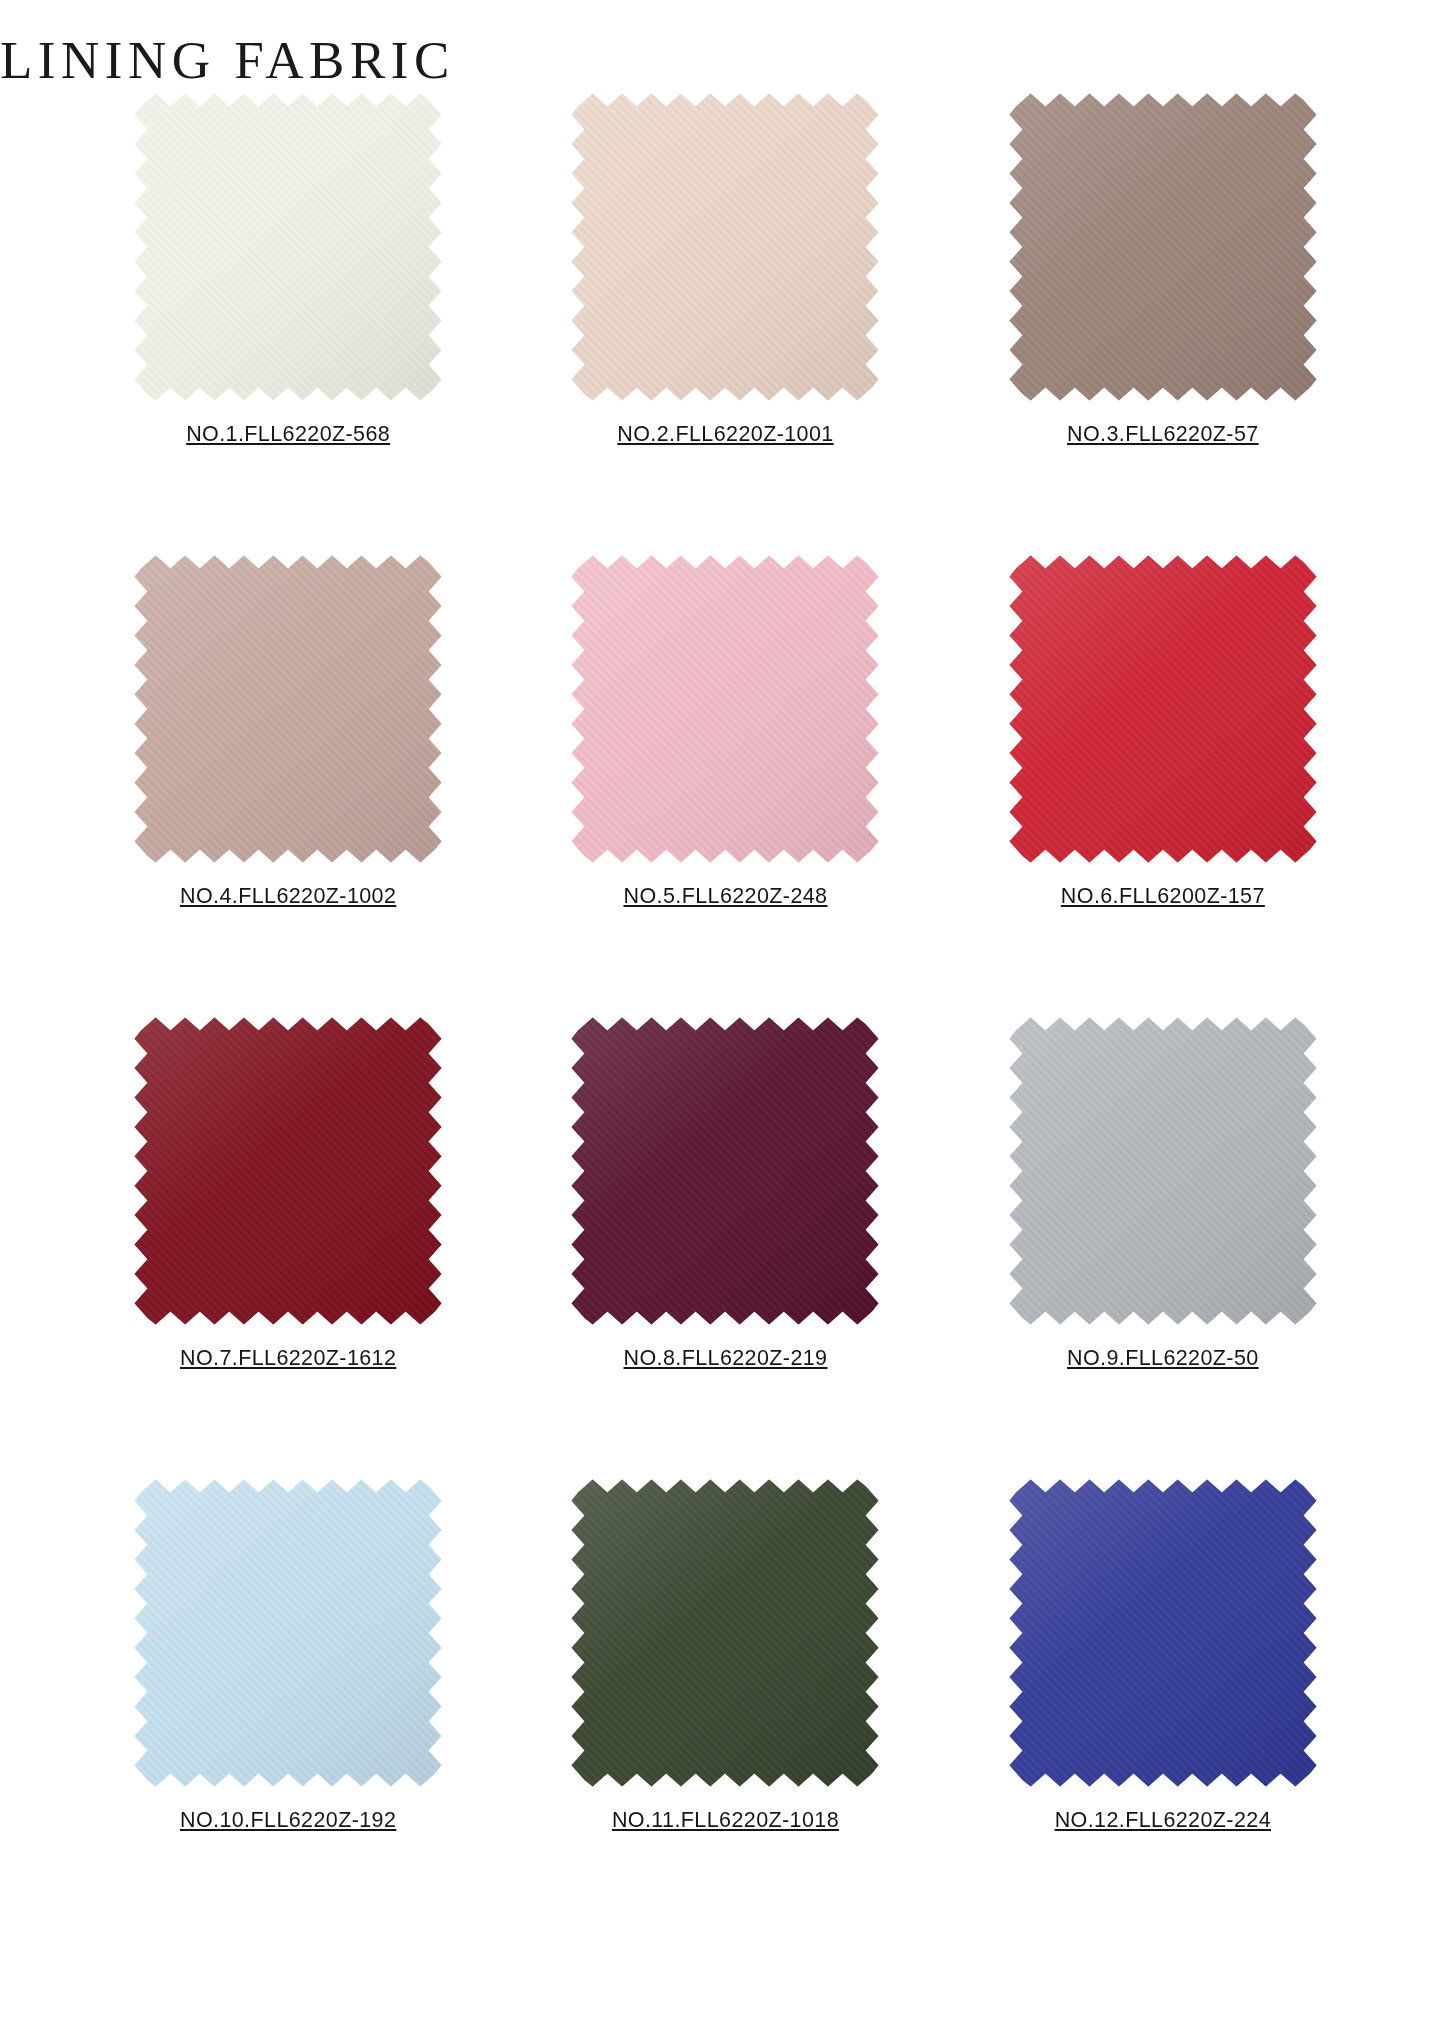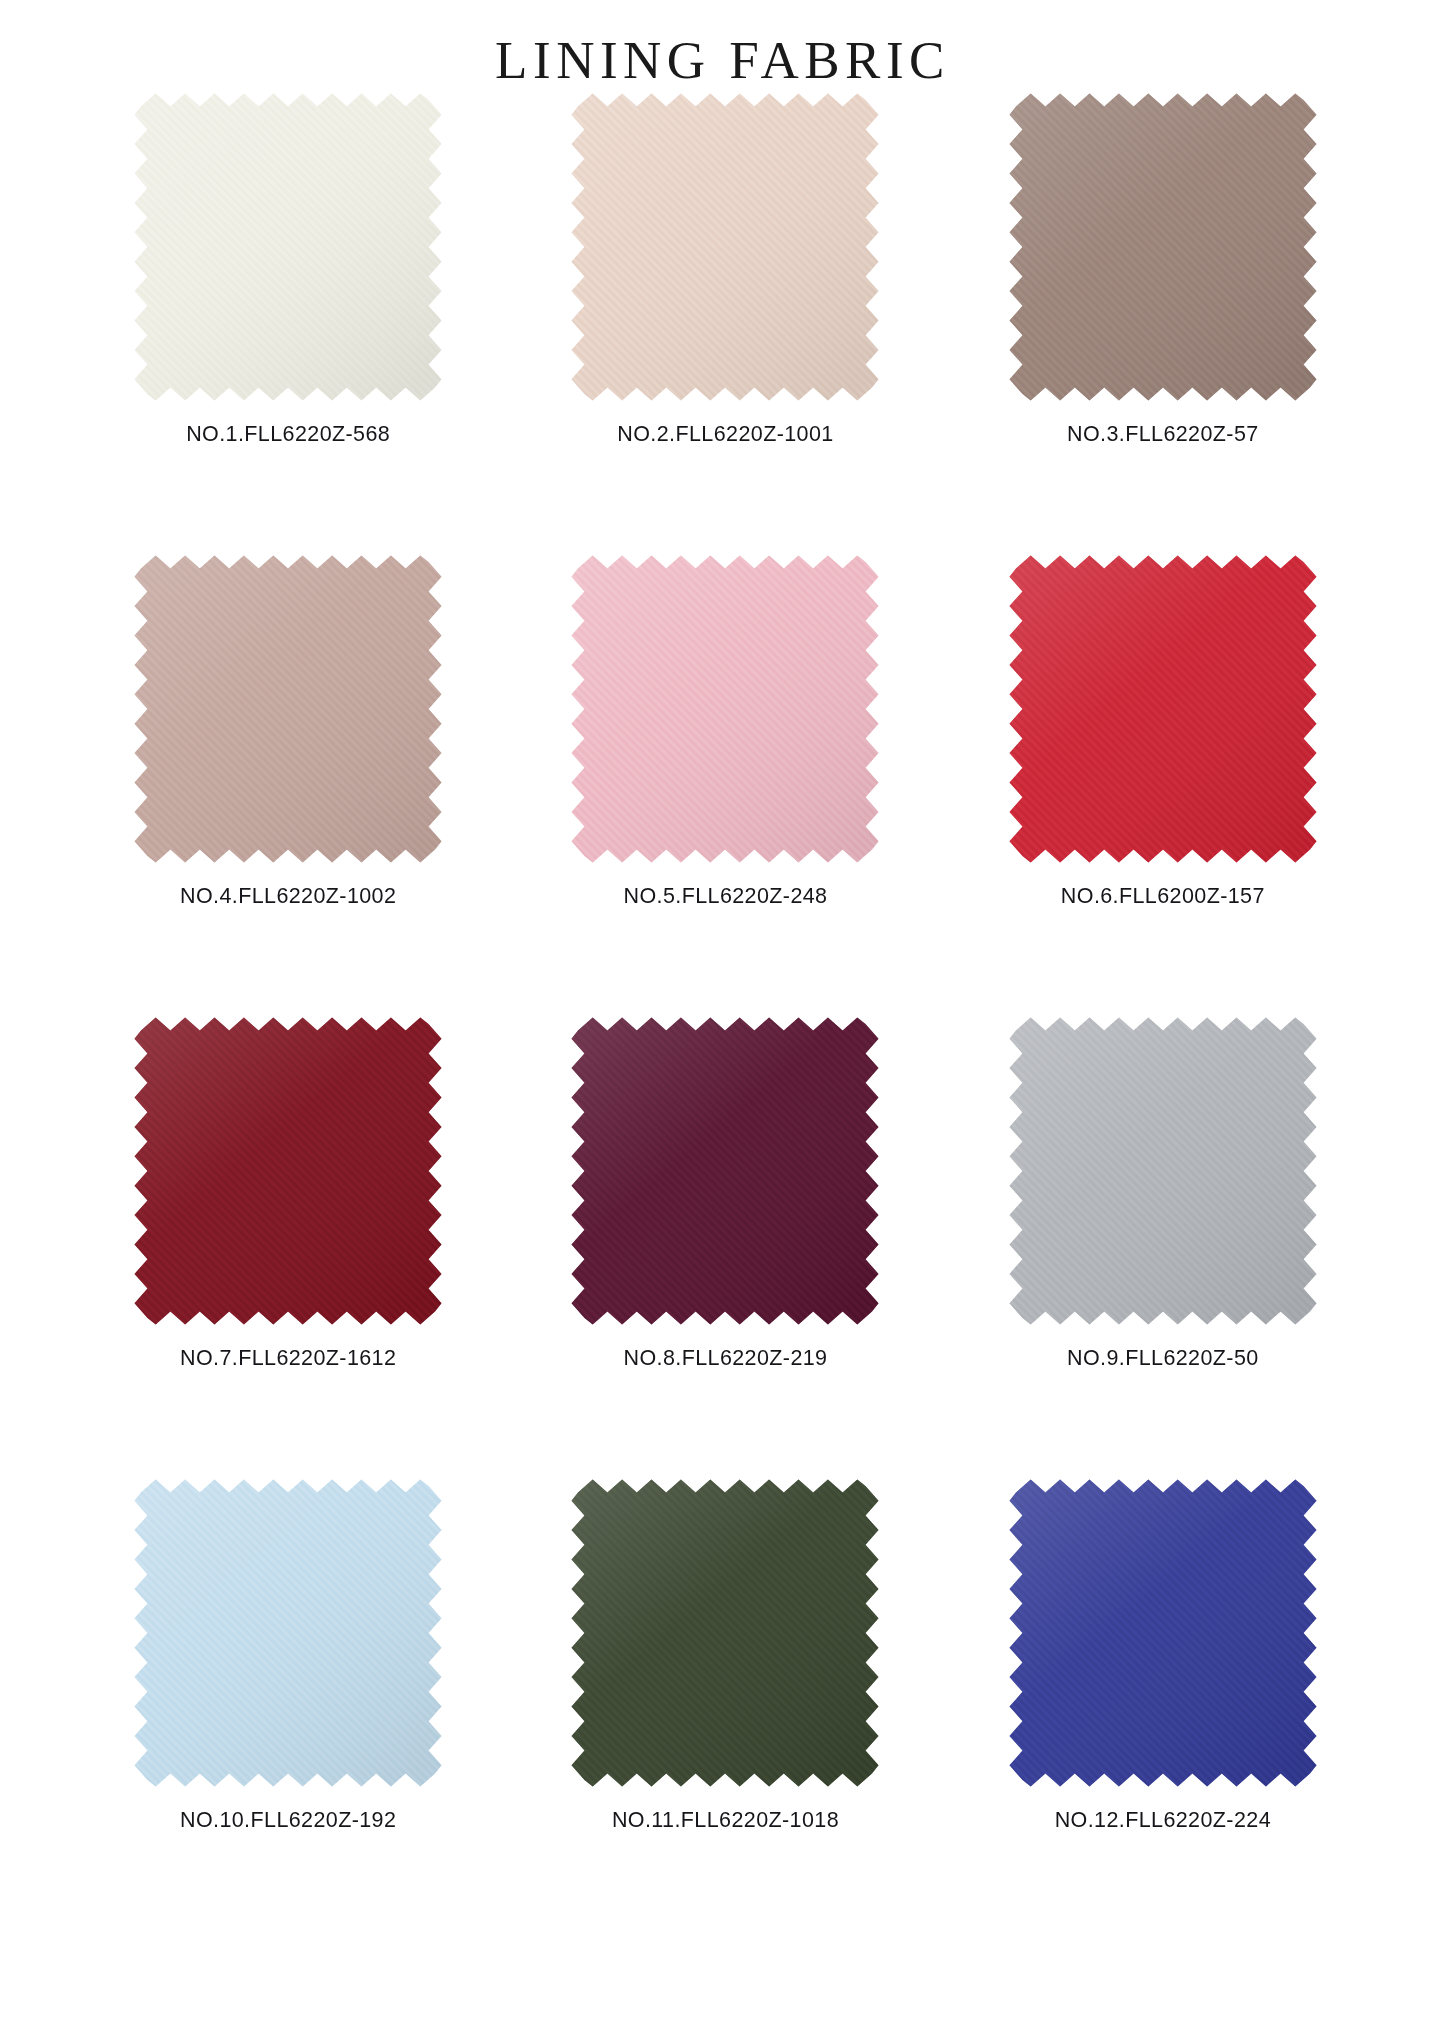--- a/index.html
+++ b/index.html
@@ -20,21 +20,20 @@
     position: relative;
     width: 1445px;
     height: 2043px;
     background: #ffffff;
     box-sizing: border-box;
   }
 
   
   .title-bar {
     width: 100%;
-    text-align: center;
     padding-top: 34px;
     height: 92px;
     box-sizing: border-box;
   }
   .page-title {
     font-family: "Liberation Serif", "DejaVu Serif", serif;
     font-size: 53px;
     font-weight: 400;
     letter-spacing: 5.5px;
     color: #1a1a1a;
@@ -76,20 +75,21 @@
   }
 
   .swatch-label {
     margin-top: 20px;
     font-family: "Liberation Sans", sans-serif;
     font-size: 21.5px;
     letter-spacing: 0.4px;
     color: #16161a;
     white-space: nowrap;
     text-align: center;
+    text-decoration: underline;
   }
 </style>
 </head>
 <body>
 
 <div class="page">
 
   <div class="title-bar">
     <h1 class="page-title">LINING FABRIC</h1>
   </div>

